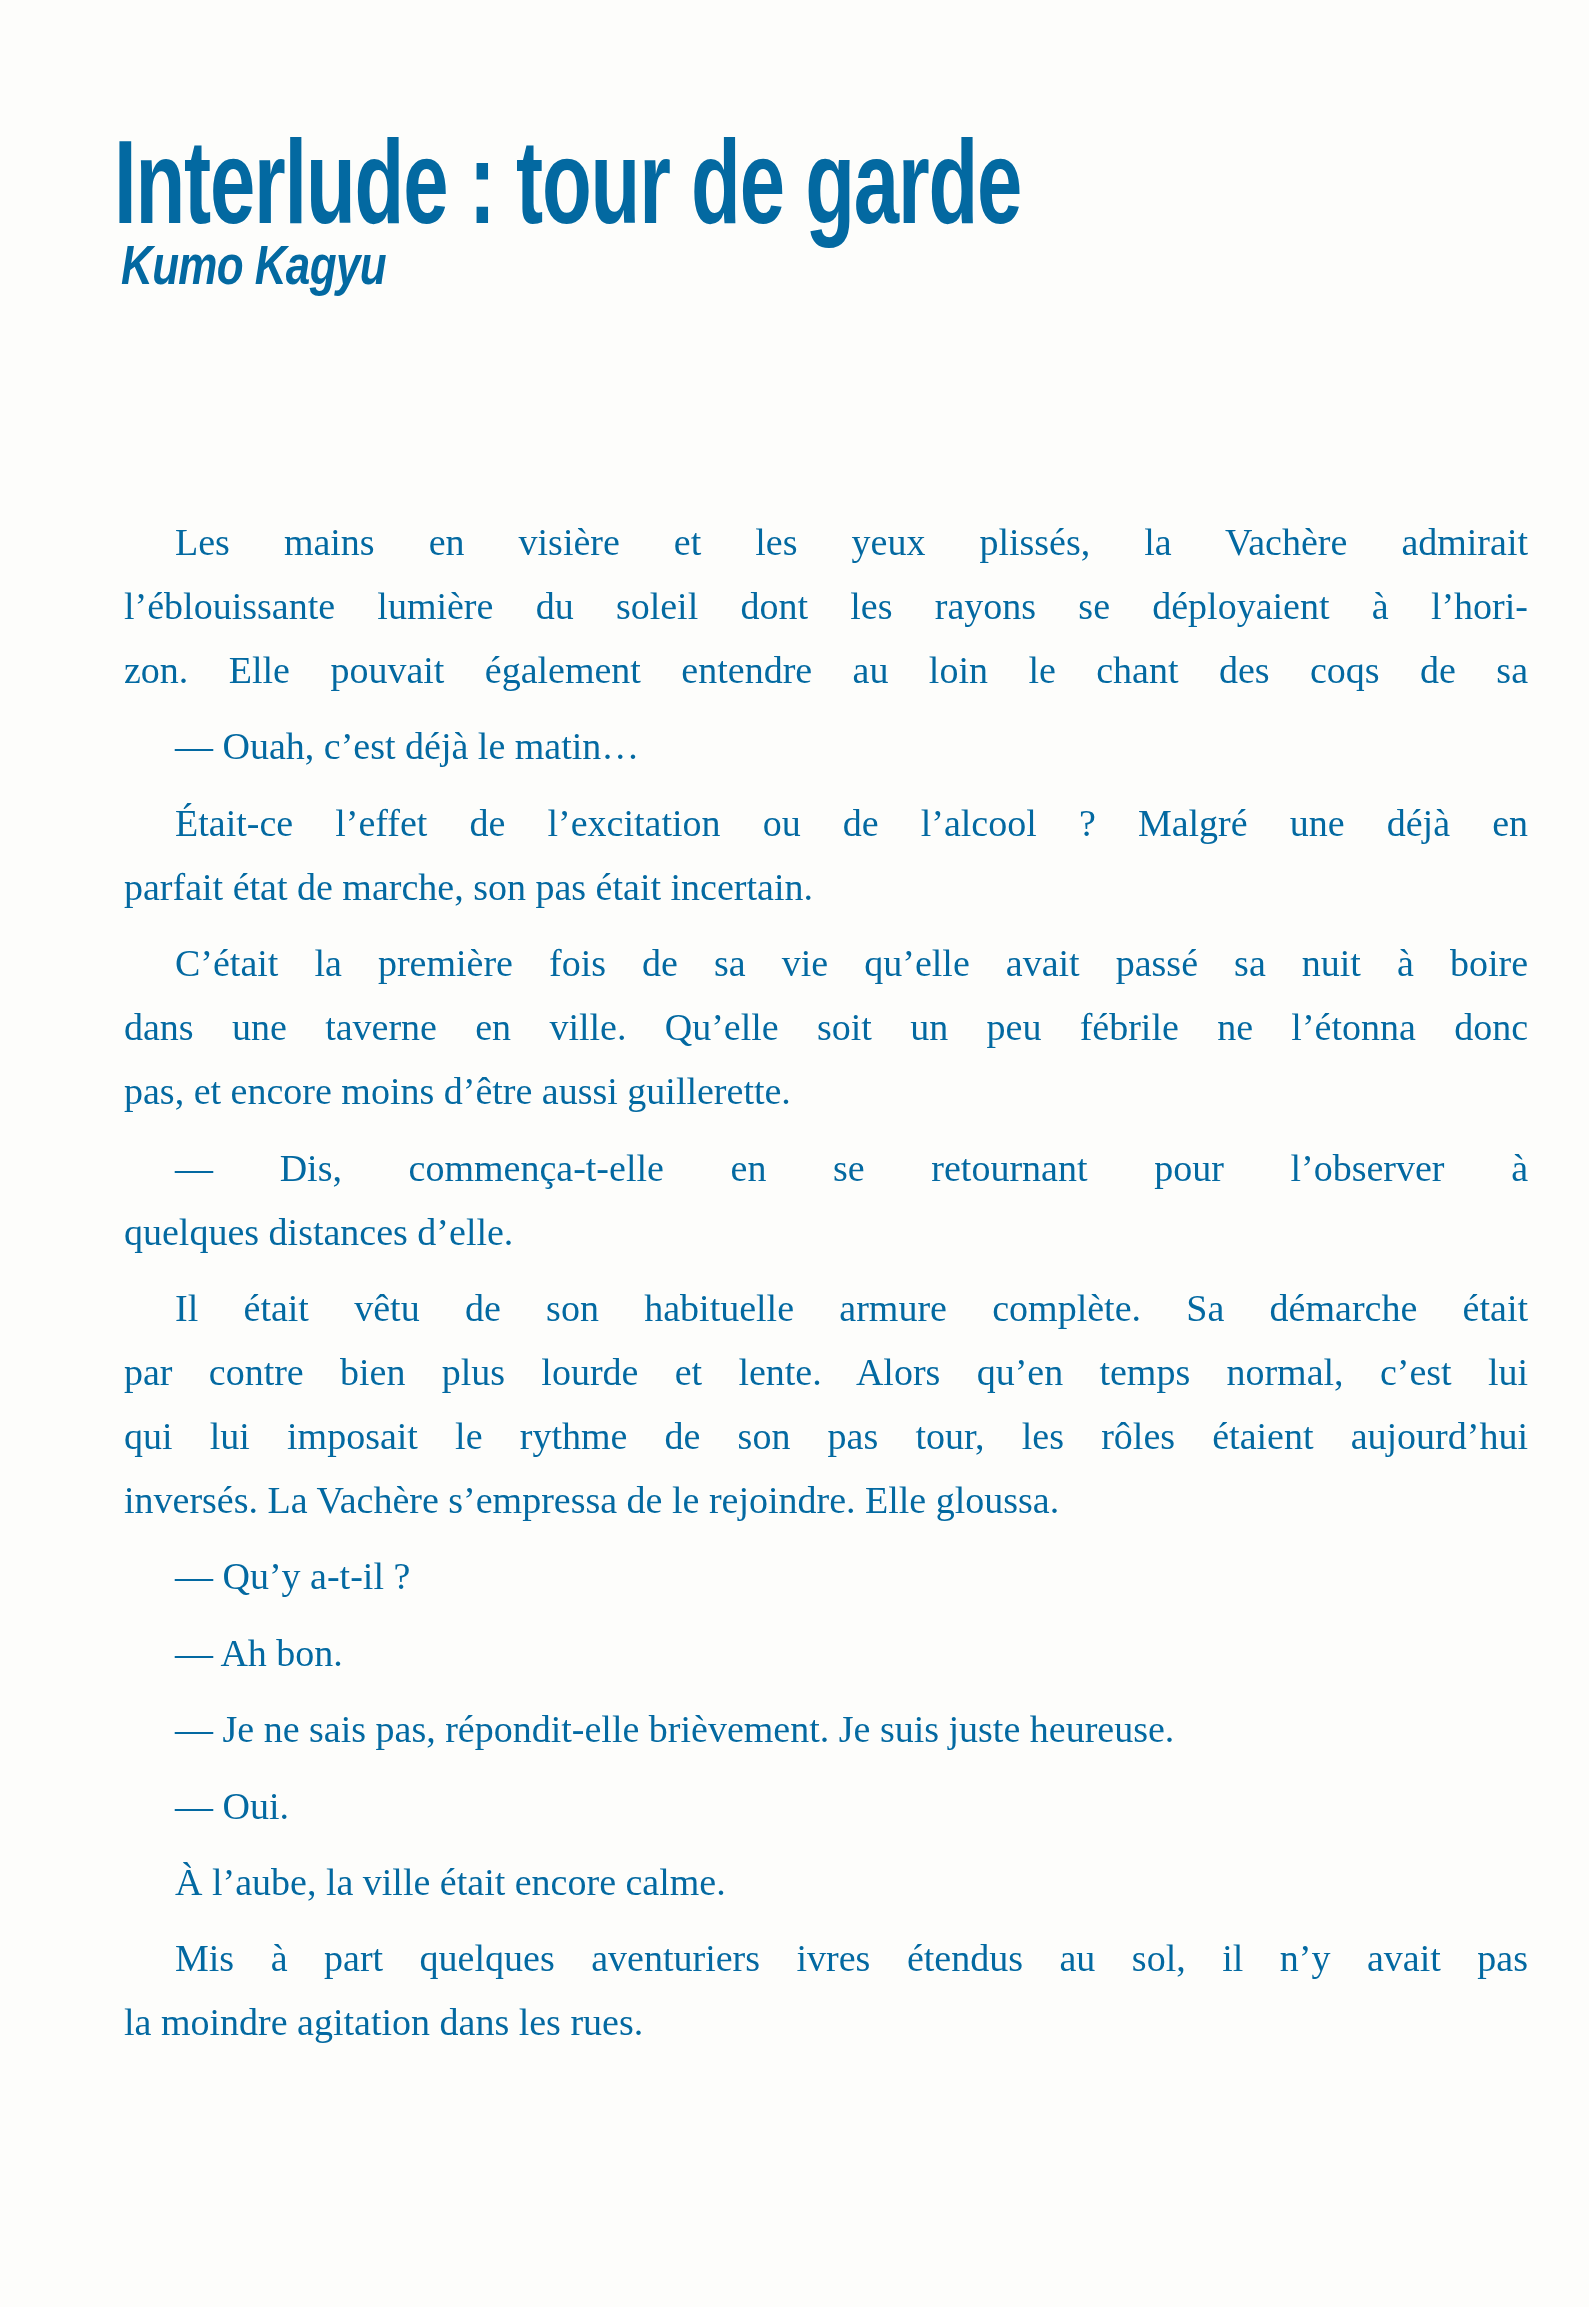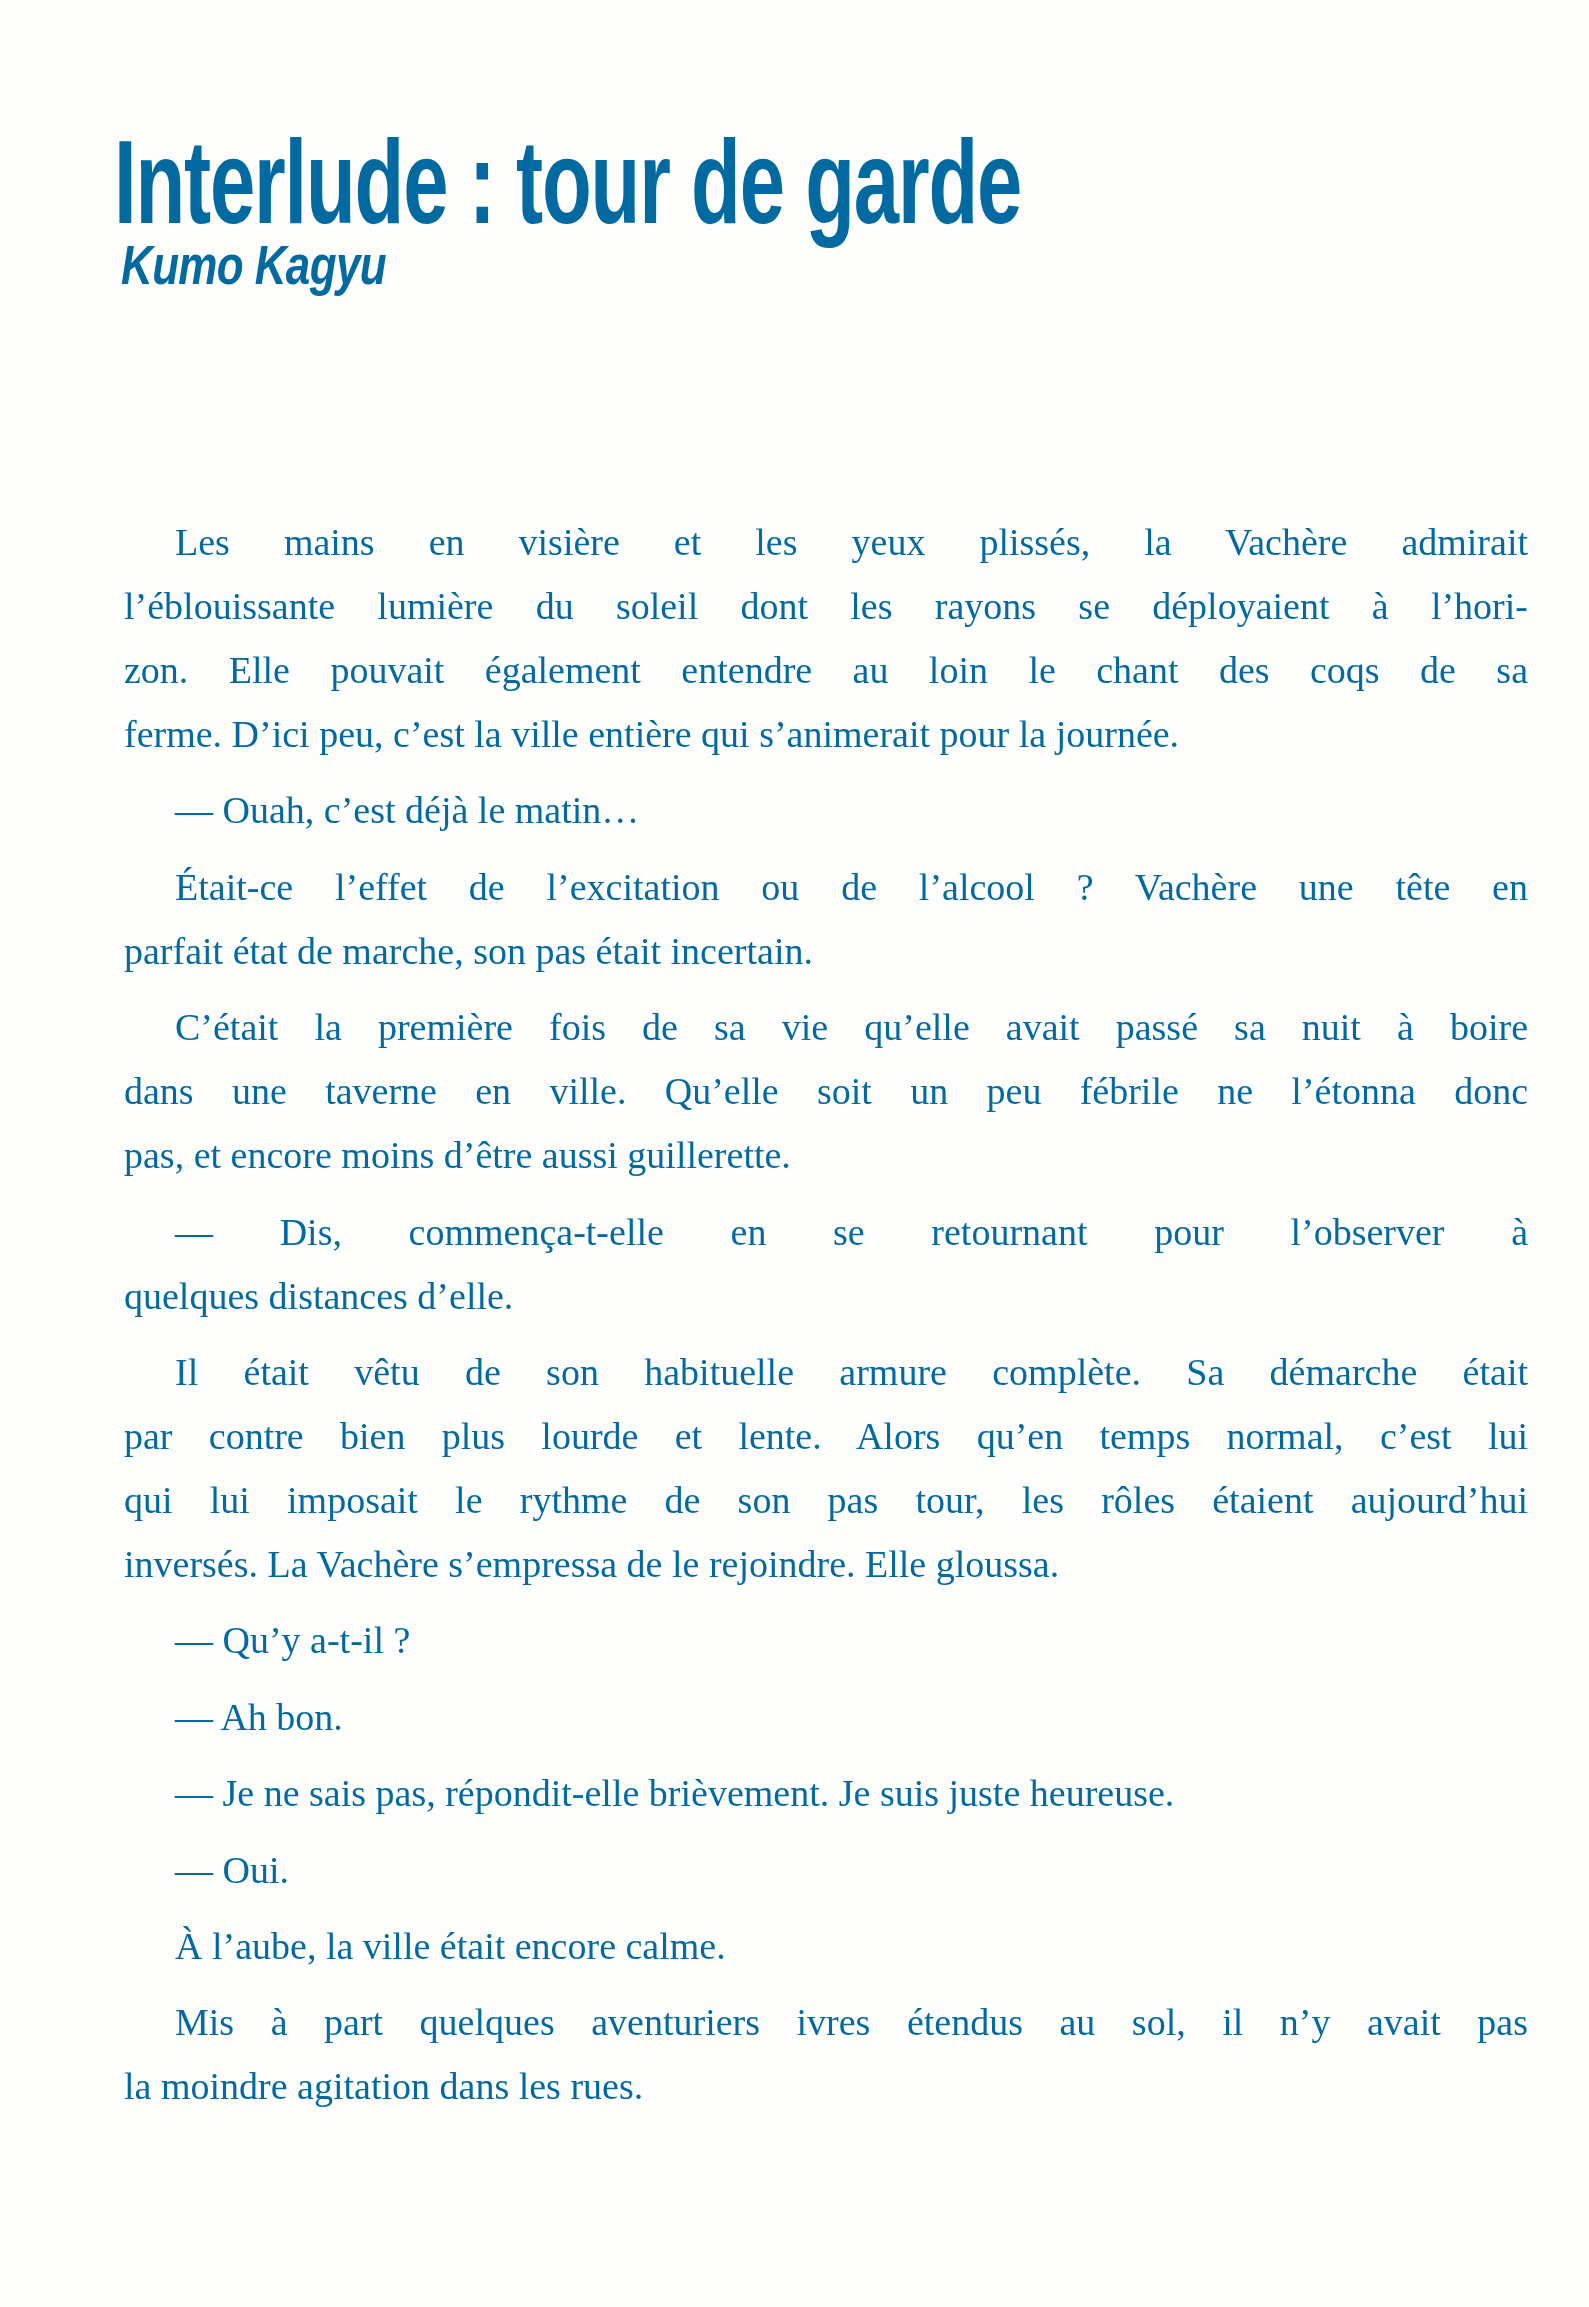--- a/index.html
+++ b/index.html
@@ -69,29 +69,28 @@
   <div class="chapter-title">Interlude : tour de garde</div>
 
   <div class="chapter-author">Kumo Kagyu</div>
 
   <div class="body-text">
 
     <div class="para">
       <div class="line first">Les mains en visière et les yeux plissés, la Vachère admirait</div>
       <div class="line">l’éblouissante lumière du soleil dont les rayons se déployaient à l’hori-</div>
       <div class="line">zon. Elle pouvait également entendre au loin le chant des coqs de sa</div>
-      <div class="line last">ferme. D’ici peu, c’est la ville entière qui s’animerait pour la journée.</div>
     </div>
 
     <div class="para">
       <div class="line first last">— Ouah, c’est déjà le matin…</div>
     </div>
 
     <div class="para">
-      <div class="line first">Était-ce l’effet de l’excitation ou de l’alcool ? Vachère une tête en</div>
+      <div class="line first">Était-ce l’effet de l’excitation ou de l’alcool ? Malgré une déjà en</div>
       <div class="line last">parfait état de marche, son pas était incertain.</div>
     </div>
 
     <div class="para">
       <div class="line first">C’était la première fois de sa vie qu’elle avait passé sa nuit à boire</div>
       <div class="line">dans une taverne en ville. Qu’elle soit un peu fébrile ne l’étonna donc</div>
       <div class="line last">pas, et encore moins d’être aussi guillerette.</div>
     </div>
 
     <div class="para">

